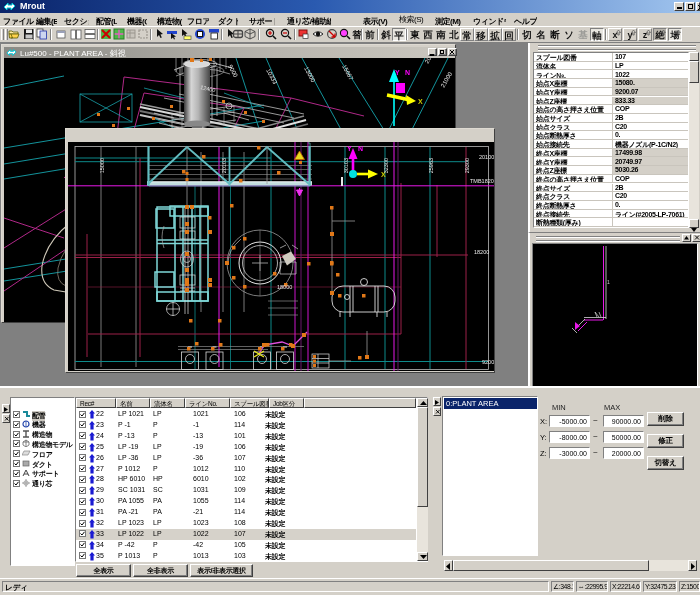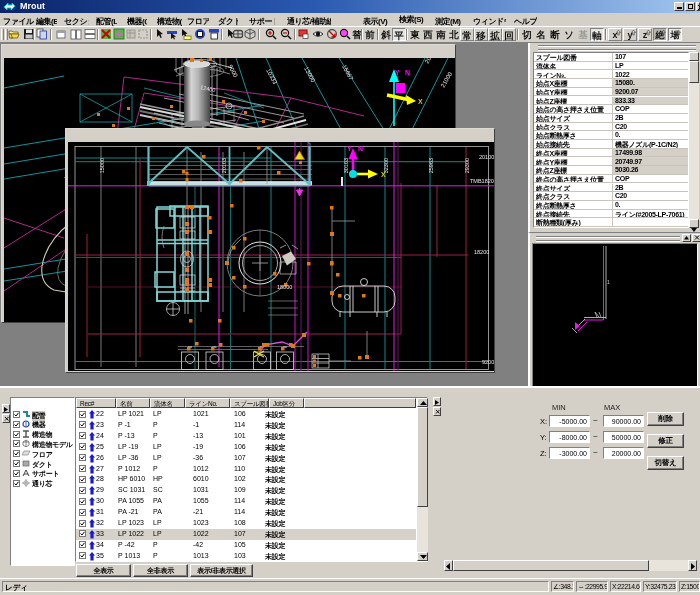--- a/index.html
+++ b/index.html
@@ -36,21 +36,21 @@
 <span class="abs" style="left:36px;top:2.5px;width:21px;overflow:hidden;font-size:8px;color:#000;white-space:nowrap;letter-spacing:-0.5px;font-weight:bold">編集(E)</span>
 <span class="abs" style="left:64px;top:2.5px;width:25px;overflow:hidden;font-size:8px;color:#000;white-space:nowrap;letter-spacing:-0.5px;font-weight:bold">セクション(C)</span>
 <span class="abs" style="left:96px;top:2.5px;width:21px;overflow:hidden;font-size:8px;color:#000;white-space:nowrap;letter-spacing:-0.5px;font-weight:bold">配管(L)</span>
 <span class="abs" style="left:127px;top:2.5px;width:20px;overflow:hidden;font-size:8px;color:#000;white-space:nowrap;letter-spacing:-0.5px;font-weight:bold">機器(Q)</span>
 <span class="abs" style="left:157px;top:2.5px;width:25px;overflow:hidden;font-size:8px;color:#000;white-space:nowrap;letter-spacing:-0.5px;font-weight:bold">構造物(S)</span>
 <span class="abs" style="left:187px;top:2.5px;width:22px;overflow:hidden;font-size:8px;color:#000;white-space:nowrap;letter-spacing:-0.5px;font-weight:bold">フロア(B)</span>
 <span class="abs" style="left:218px;top:2.5px;width:20px;overflow:hidden;font-size:8px;color:#000;white-space:nowrap;letter-spacing:-0.5px;font-weight:bold">ダクト(D)</span>
 <span class="abs" style="left:249px;top:2.5px;width:26px;overflow:hidden;font-size:8px;color:#000;white-space:nowrap;letter-spacing:-0.5px;font-weight:bold">サポート(P)</span>
 <span class="abs" style="left:287px;top:2.5px;width:44px;overflow:hidden;font-size:8px;color:#000;white-space:nowrap;letter-spacing:-0.5px;font-weight:bold">通り芯/補助線(A)</span>
 <span class="abs" style="left:363px;top:2.5px;width:26px;overflow:hidden;font-size:8px;color:#000;white-space:nowrap;letter-spacing:-0.5px;font-weight:bold">表示(V)</span>
-<span class="abs" style="left:399px;top:1px;width:25px;overflow:hidden;font-size:8px;color:#000;white-space:nowrap;letter-spacing:-0.5px;font-weight:bold">検索(S)</span>
+<span class="abs" style="left:399px;top:1px;width:25px;overflow:hidden;font-size:8px;color:#000;white-space:nowrap;letter-spacing:-0.5px;font-weight:normal">検索(S)</span>
 <span class="abs" style="left:435px;top:2.5px;width:27px;overflow:hidden;font-size:8px;color:#000;white-space:nowrap;letter-spacing:-0.5px;font-weight:bold">測定(M)</span>
 <span class="abs" style="left:473px;top:2.5px;width:33px;overflow:hidden;font-size:8px;color:#000;white-space:nowrap;letter-spacing:-0.5px;font-weight:bold">ウィンドウ(W)</span>
 <span class="abs" style="left:514px;top:2.5px;width:23px;overflow:hidden;font-size:8px;color:#000;white-space:nowrap;letter-spacing:-0.5px;font-weight:bold">ヘルプ(H)</span>
 </div>
 <div class="abs" style="left:0;top:27px;width:700px;height:16px;background:#d4d0c8;border-bottom:1px solid #808080">
 <span class="abs" style="left:1px;top:2px;width:3px;height:11px;border-left:1px solid #fff;border-right:1px solid #808080"></span>
 <span class="abs" style="left:5px;top:2px;width:3px;height:11px;border-left:1px solid #fff;border-right:1px solid #808080"></span>
 <span class="tbtn" style="left:7px">
       <svg width="12" height="12" viewBox="0 0 12 12" style="position:absolute;left:1px;top:0px">
         <path d="M1 3 h3 l1 1 h5 v2 h-9 z" fill="#ffe9a2" stroke="#5a5a00" stroke-width="0.8"></path>
@@ -236,20 +236,37 @@
       </svg></span>
 <span class="tbtn" style="left:653px;border:1px solid;border-color:#808080 #fff #fff #808080;background:#b8b4ac;color:#111;font-size:9px;font-weight:bold;line-height:12px">絶<svg width="5" height="7" style="position:absolute;right:0px;top:0px">
         <path d="M2.5 1 L4.5 3.5 L3.2 3.5 L3.2 6 L1.8 6 L1.8 3.5 L0.5 3.5 Z" fill="none" stroke="#555" stroke-width="0.7"></path>
       </svg></span>
 <span class="tbtn" style="left:668px;border:1px solid;border-color:#808080 #fff #fff #808080;background:#e8e6e0;color:#111;font-size:9px;font-weight:bold;line-height:12px">場<svg width="5" height="7" style="position:absolute;right:0px;top:0px">
         <path d="M2.5 1 L4.5 3.5 L3.2 3.5 L3.2 6 L1.8 6 L1.8 3.5 L0.5 3.5 Z" fill="none" stroke="#555" stroke-width="0.7"></path>
       </svg></span>
 </div>
 <div class="abs" style="left:0;top:43px;width:528px;height:343px;background:#808080;overflow:hidden">
 <div class="abs" style="left:1px;top:1px;width:455px;height:279px;background:#d4d0c8;border:1px solid;border-color:#dedad2 #404040 #404040 #dedad2">
+ <div class="abs" style="left:2px;top:2px;width:451px;height:11px;background:linear-gradient(90deg,#8a8a85,#b8b5ae 60%,#cbc8c0)">
+  <svg class="abs" style="left:2px;top:1px" width="11" height="9" viewBox="0 0 13 11">
+          <path d="M1 6 L5 2 L5 4 L9 4 L9 2 L12 5 L8 9 L8 7 L4 7 L4 9 Z" fill="#fff" stroke="#00c8d8" stroke-width="1.2"></path>
+        </svg>
+  <span class="abs" style="left:16px;top:1px;color:#fff;font-size:8px;white-space:nowrap">Lu#500 - PLANT AREA - 斜視</span>
+  <span class="wbtn" style="left:424px;top:1px;width:9px;height:8px">
+          <b style="position:absolute;left:1px;top:5px;width:4px;height:1.5px;background:#000"></b>
+        </span>
+  <span class="wbtn" style="left:434px;top:1px;width:9px;height:8px">
+          <b style="position:absolute;left:1px;top:1px;width:4px;height:4px;border:1px solid #000"></b>
+        </span>
+  <span class="wbtn" style="left:444px;top:1px;width:9px;height:8px">
+          <svg width="7" height="7" style="position:absolute;left:0;top:0">
+            <path d="M1 1 L5 5 M5 1 L1 5" stroke="#000"></path>
+          </svg>
+        </span>
+ </div>
  <svg class="abs" style="left:2px;top:13px;background:#000" width="451" height="264" viewBox="0 0 451 264">
   <defs>
    <linearGradient id="cyl" x1="0" y1="0" x2="1" y2="0">
     <stop offset="0" stop-color="#3c3c3c"></stop>
             <stop offset="0.28" stop-color="#d6d6d6"></stop>
             <stop offset="0.55" stop-color="#b4b4b4"></stop>
             <stop offset="1" stop-color="#454545"></stop>
    </linearGradient>
   </defs>
 
@@ -1115,20 +1132,25 @@
 <span class="abs ro" style="left:1px;top:9px;width:8px;height:9px">
       <svg width="6" height="7" style="position:absolute;left:0;top:1px">
         <path d="M1 1 L5 3.5 L1 6 Z" fill="#000"></path>
       </svg>
     </span>
 <span class="abs ro" style="left:1px;top:19px;width:8px;height:9px">
       <svg width="6" height="6" style="position:absolute;left:0.5px;top:1px">
         <path d="M1 1 L4.5 4.5 M4.5 1 L1 4.5" stroke="#000" stroke-width="0.9"></path>
       </svg>
     </span>
+<div class="abs sunk" style="left:10px;top:8px;width:96px;height:160px;overflow:hidden">
+<div class="abs" style="left:1px;top:1px;width:93px;height:11px;background:#0a246a">
+        <span class="abs" style="left:2px;top:1px;font-size:7.5px;color:#fff;white-space:nowrap">0:PLANT AREA</span>
+      </div>
+</div>
 <span class="abs" style="left:120px;top:15px;font-size:7.5px;color:#222">MIN</span>
 <span class="abs" style="left:172px;top:15px;font-size:7.5px;color:#222">MAX</span>
 <span class="abs" style="left:108px;top:29px;font-size:7.5px;color:#000">X:</span>
 <span class="abs sunk" style="left:117px;top:27px;width:41px;height:12px">
       <span class="abs" style="right:2px;top:1.5px;font-size:7px">-5000.00</span>
     </span>
 <span class="abs" style="left:161px;top:28px;font-size:8px;color:#000">~</span>
 <span class="abs sunk" style="left:171px;top:27px;width:41px;height:12px">
       <span class="abs" style="right:2px;top:1.5px;font-size:7px">90000.00</span>
     </span>

